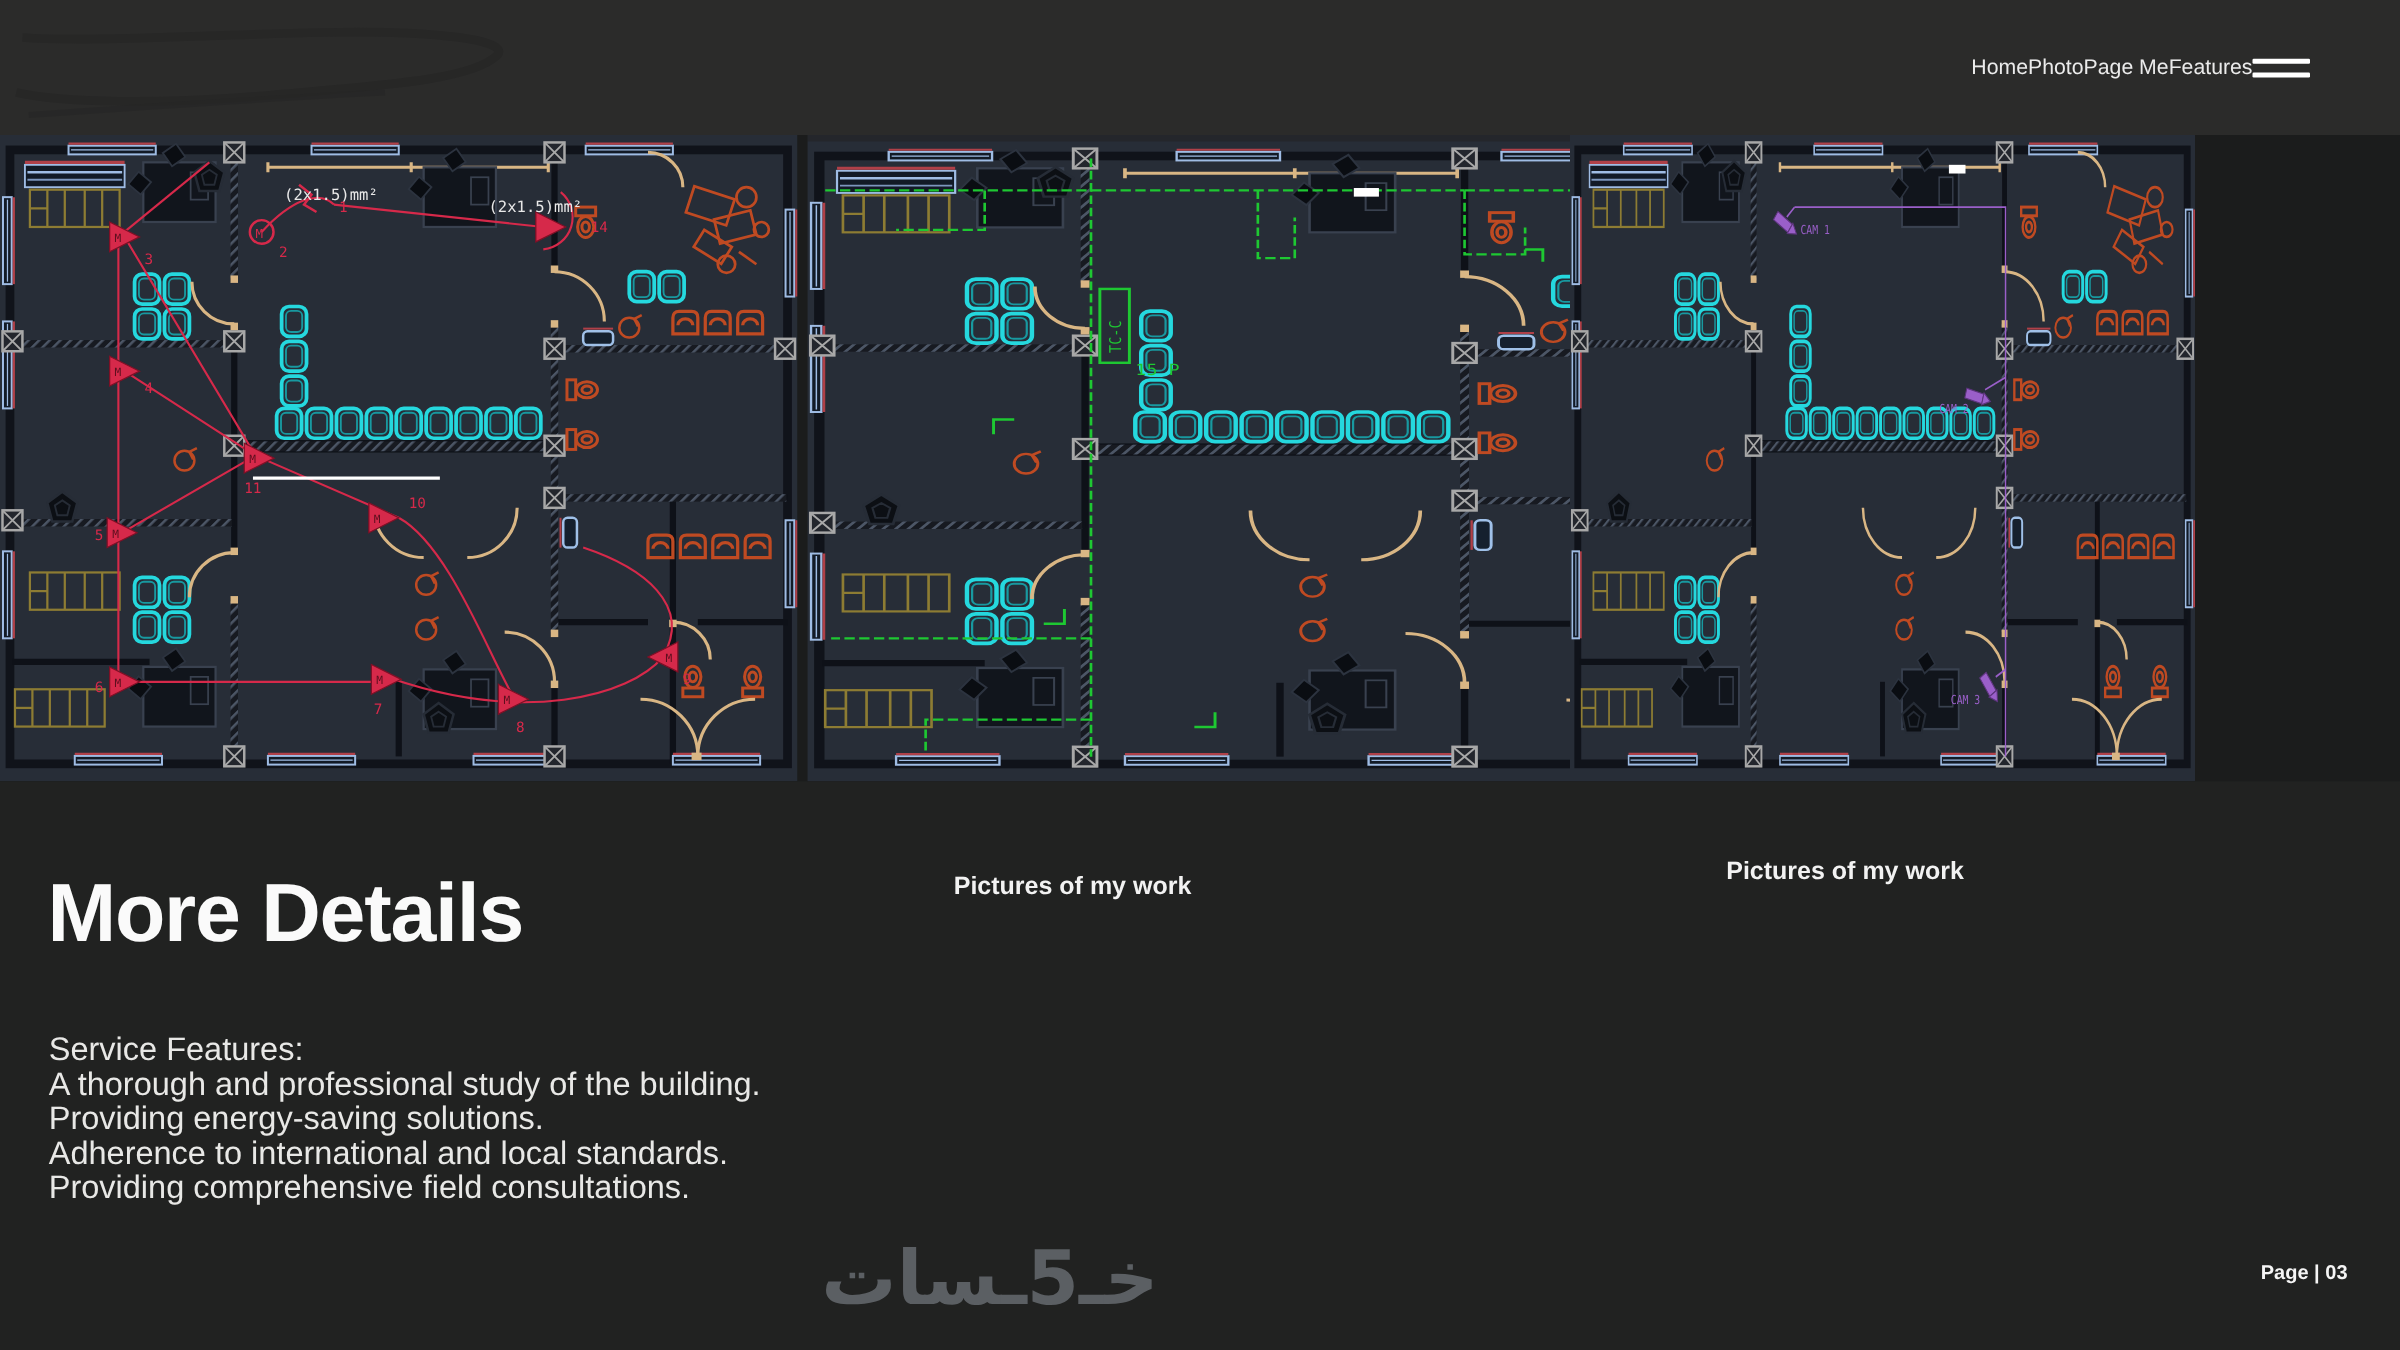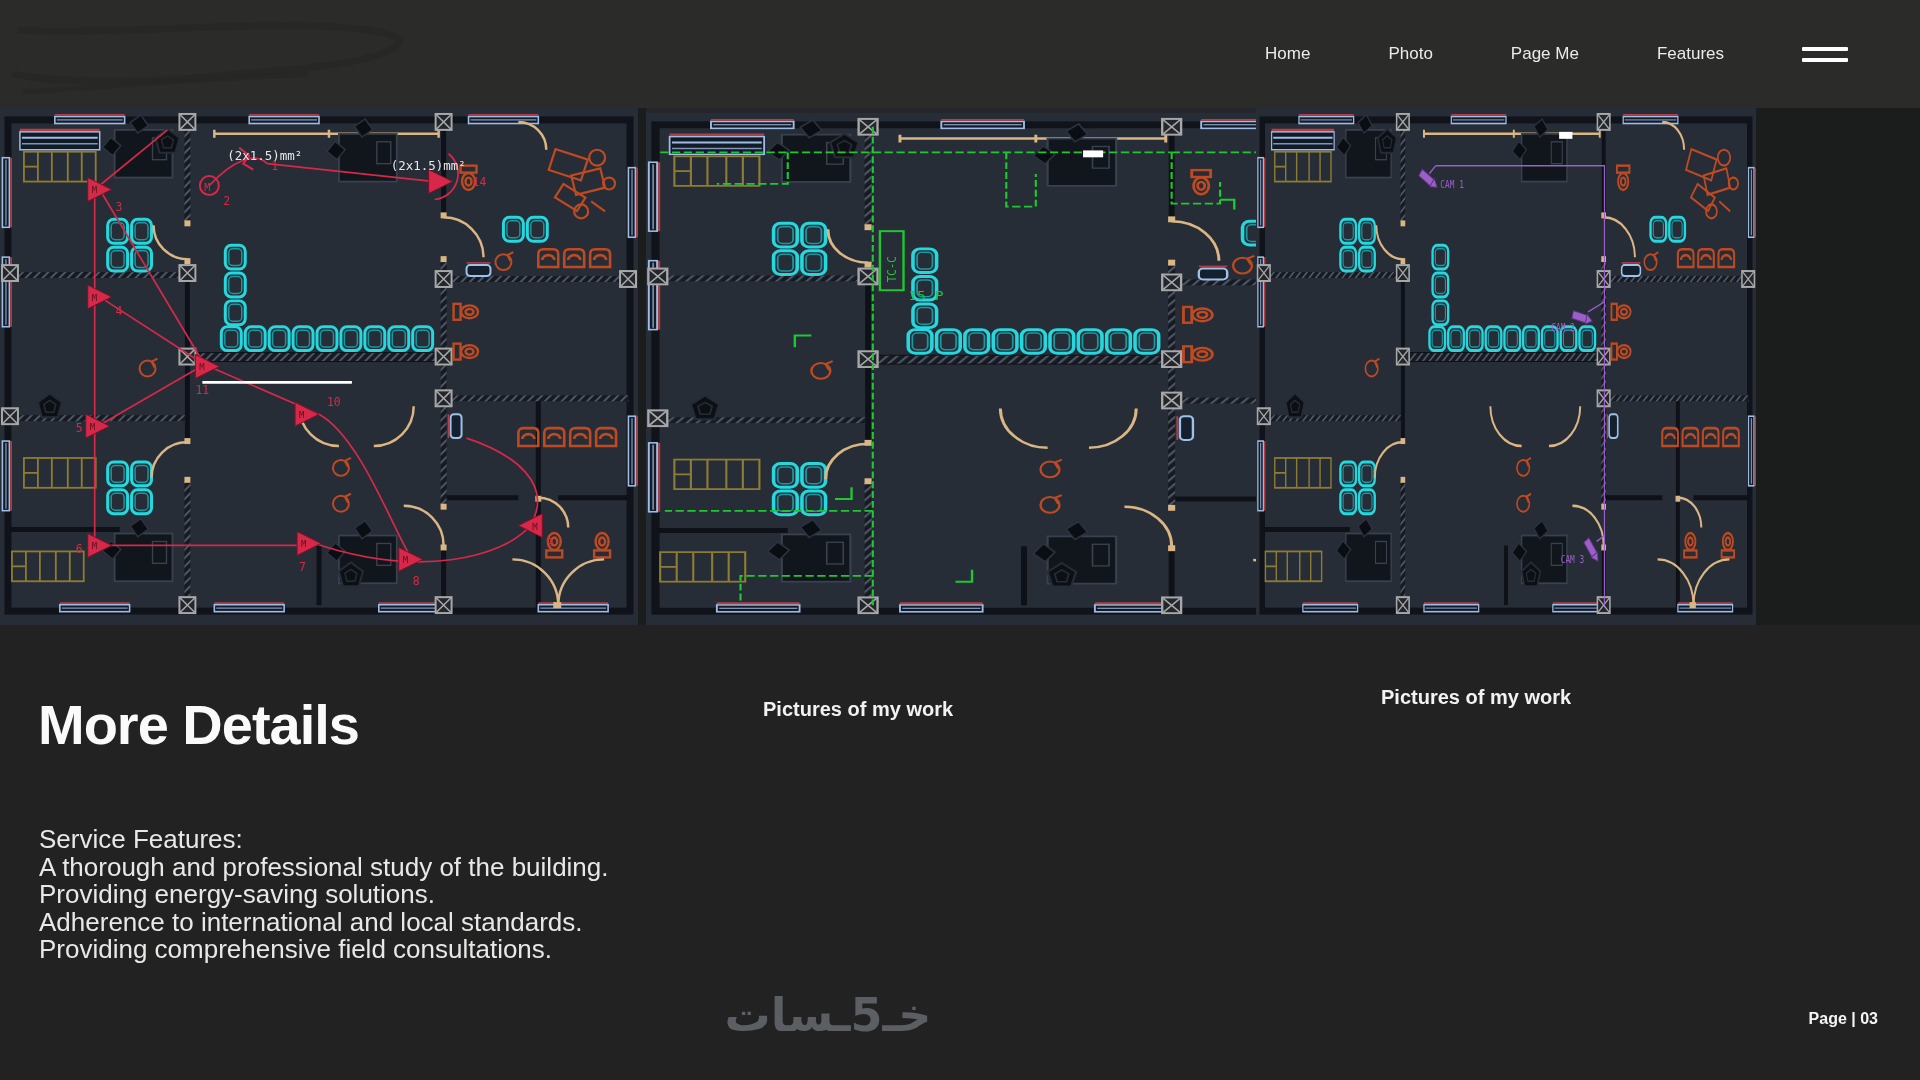--- a/index.html
+++ b/index.html
@@ -1,37 +1,37 @@
 <!DOCTYPE html>
 <html><head>
 <meta charset="utf-8">
 <style>
   html,body{margin:0;padding:0;background:#141414;}
   #screen{position:relative;width:1920px;height:1080px;background:#212221;overflow:hidden;
           font-family:"Liberation Sans",sans-serif;color:#e9e9e7;}
   
   #header{position:absolute;left:0;top:0;width:1920px;height:108px;background:#2b2b2a;border-bottom:2px solid #1a1b1a;}
-  #nav{position:absolute;right:0;top:0;height:108px;display:flex;align-items:center;gap:78px;padding-right:72px;}
+  #nav{position:absolute;right:0;top:0;height:108px;display:flex;align-items:center;padding-right:72px;}
   .nav-link{font-size:17px;color:#ebebeb;cursor:pointer;white-space:nowrap;}
   #burger{display:flex;flex-direction:column;gap:7px;cursor:pointer;padding:6px 0;}
   #burger .bar{width:46px;height:4px;background:#ffffff;border-radius:1px;}
   #logo-ghost{position:absolute;left:8px;top:4px;opacity:.55;}
   
   #plans{position:absolute;left:0;top:108px;width:1920px;height:517px;background:#1b1c1c;}
   .panel{position:absolute;top:0;height:517px;cursor:pointer;}
   .panel svg{display:block;width:100%;height:100%;}
   #panel-2{background:#24262b;padding-top:5px;height:512px;}
   
-  #more-heading{position:absolute;left:38px;top:692px;font-size:56px;font-weight:800;letter-spacing:-1px;color:#fafafa;}
+  #more-heading{position:absolute;left:38px;top:692px;font-size:66px;font-weight:800;letter-spacing:-1px;color:#fafafa;}
   #features{position:absolute;left:39px;top:826px;font-size:26px;line-height:27.5px;color:#e8e8e6;}
   .caption{position:absolute;font-size:20px;font-weight:700;color:#f2f2f2;}
   #caption-left{left:763px;top:698px;}
   #caption-right{left:1381px;top:686px;}
   #watermark{position:absolute;left:0;top:988px;width:1584px;text-align:center;
-             font-family:"DejaVu Sans",sans-serif;font-size:46px;font-weight:700;color:#5b5f63;direction:rtl;margin-left:36px;}
+             font-family:"DejaVu Sans",sans-serif;font-size:60px;font-weight:700;color:#5b5f63;direction:rtl;}
   #page-num{position:absolute;right:42px;top:1010px;font-size:16px;font-weight:700;color:#f5f5f5;}
   
   .cadtxt{font-family:"DejaVu Sans Mono",monospace;}
 </style>
 </head>
 <body>
 
 <div id="screen">
 
   <div id="header">

